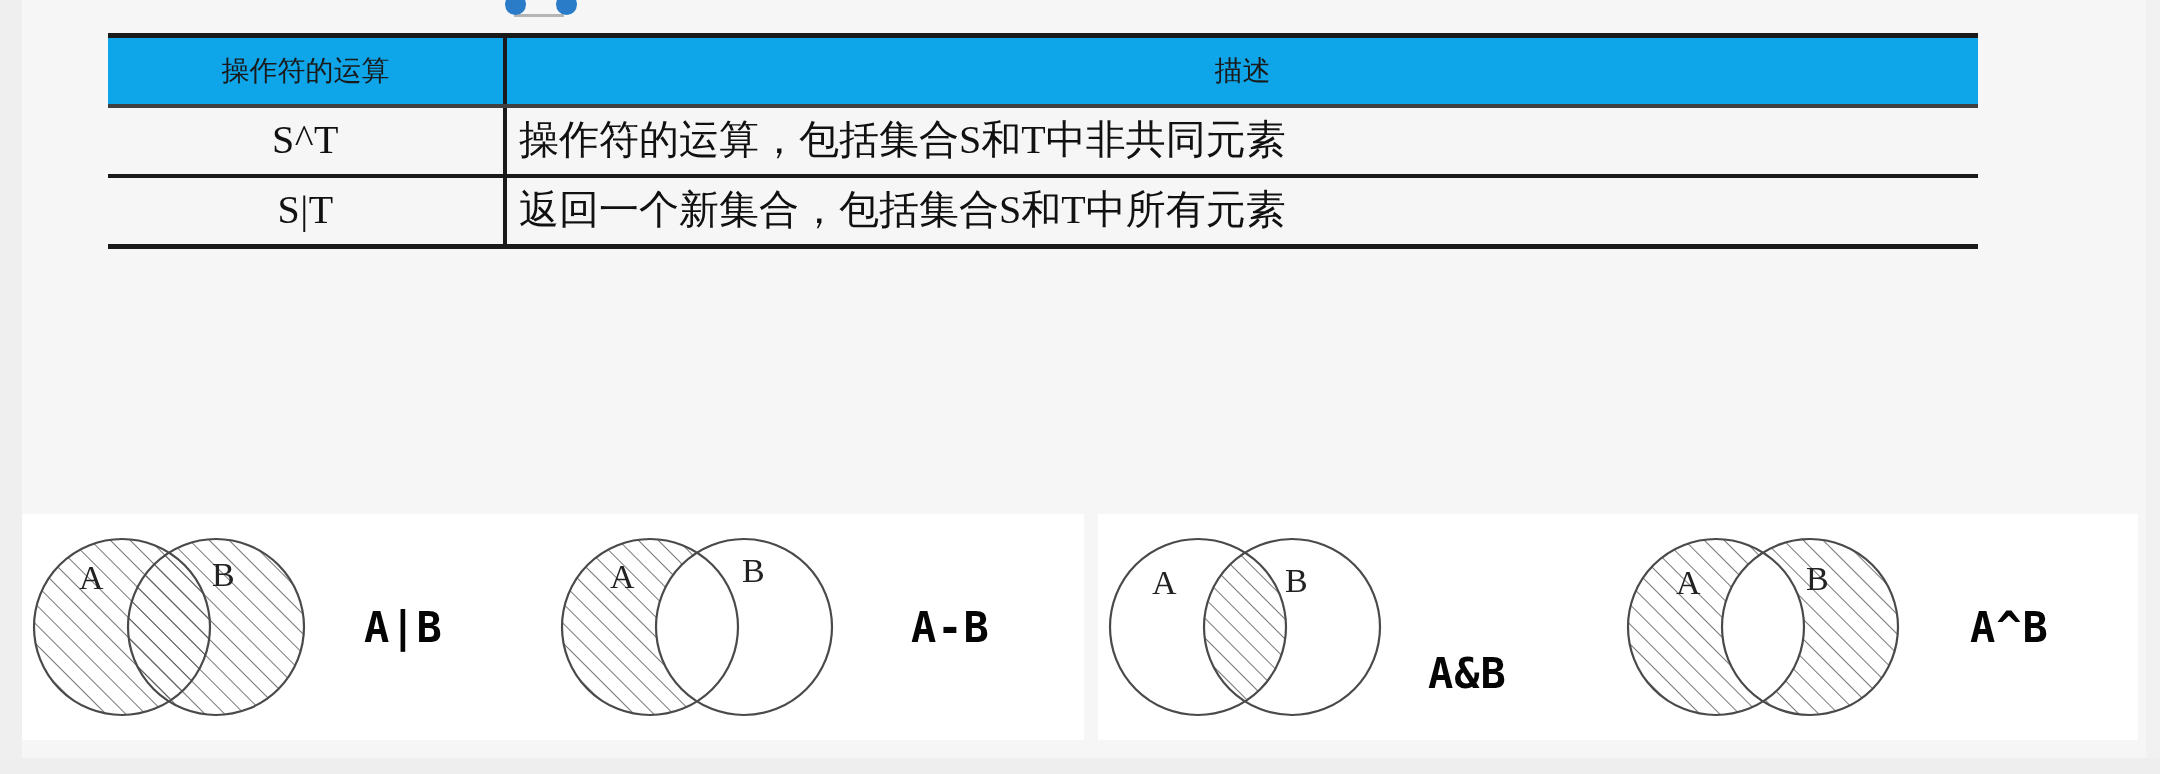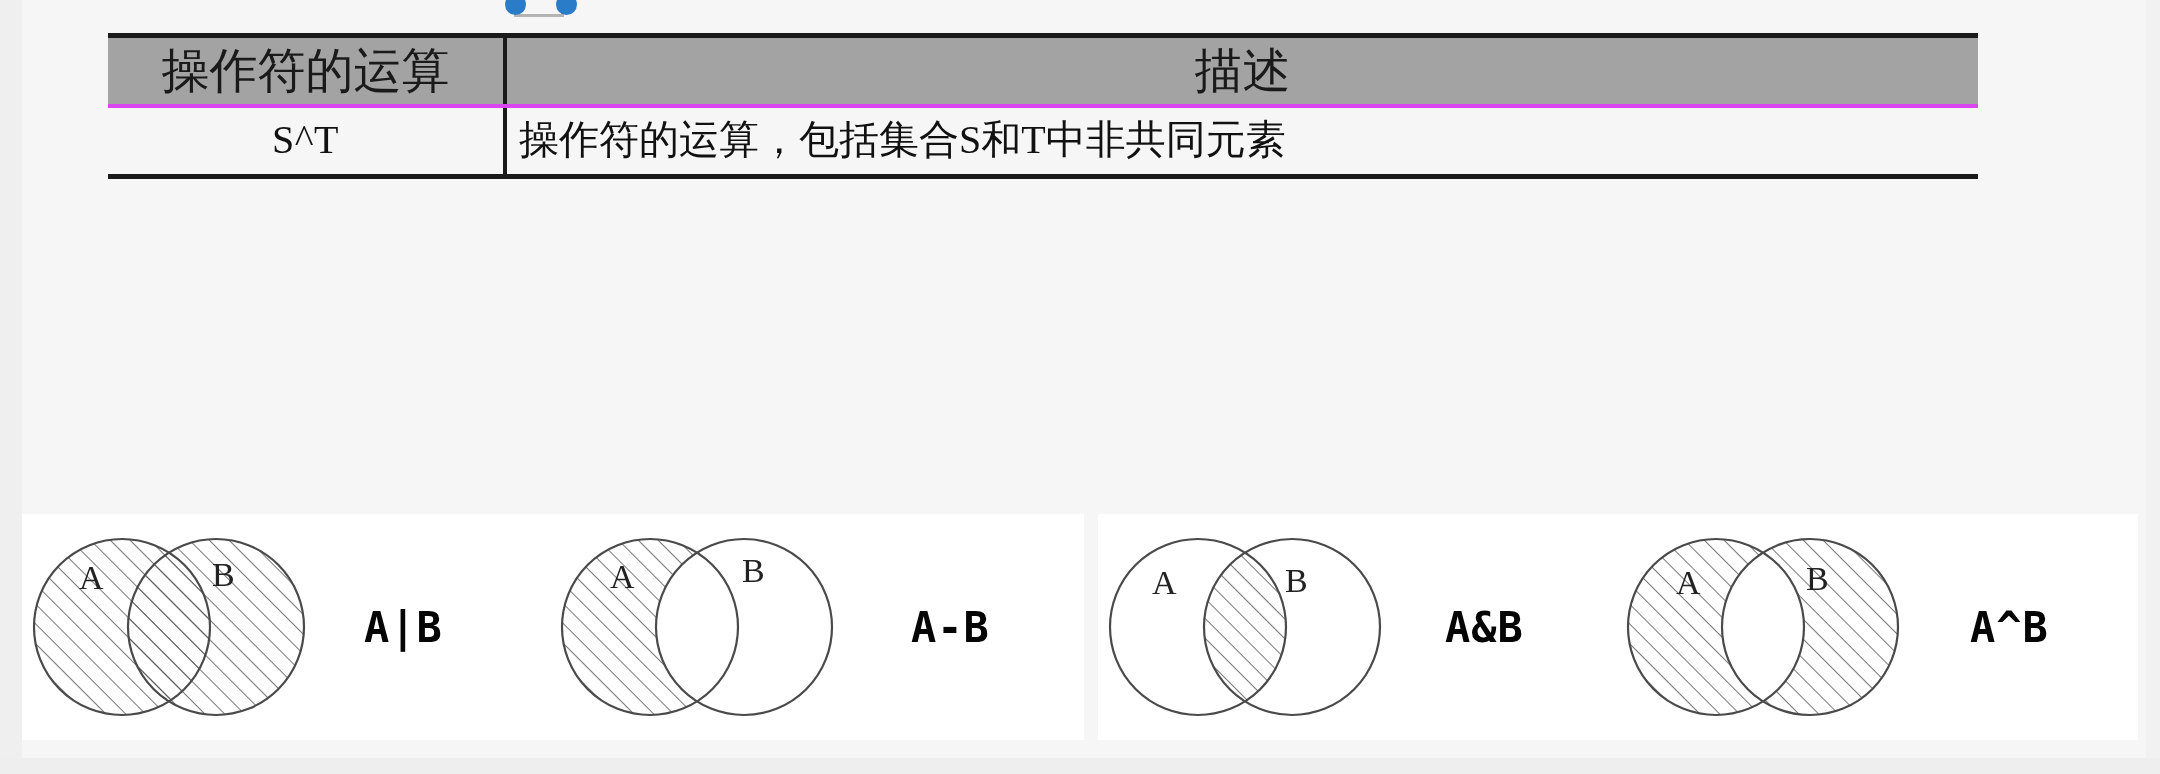--- a/index.html
+++ b/index.html
@@ -77,26 +77,26 @@
     left: 108px;
     top: 33px;
     width: 1870px;
     border-collapse: collapse;
     table-layout: fixed;
   }
   #op-table col.c-op   { width: 397px; }
   #op-table col.c-desc { width: 1473px; }
 
   #op-table thead th {
-    background: #a3a3a3;
+    background: #0ea5e9;
     border-top: 5px solid #1a1a1a;
-    border-bottom: 4px solid #d946ef;
+    border-bottom: 4px solid #404040;
     height: 66px;
     font-weight: normal;
-    font-size: 48px;
+    font-size: 28px;
     color: #1a1a1a;
     text-align: center;
     vertical-align: middle;
     padding: 0;
   }
   #op-table thead th.op-head {
     border-right: 4px solid #1a1a1a;
   }
 
   #op-table tbody td {
@@ -186,20 +186,24 @@
     <thead>
       <tr>
         <th class="op-head">操作符的运算</th>
         <th class="desc-head">描述</th>
       </tr>
     </thead>
     <tbody>
       <tr>
         <td class="op-cell">S^T</td>
         <td class="desc-cell">操作符的运算，包括集合S和T中非共同元素</td>
+      </tr>
+      <tr>
+        <td class="op-cell">S|T</td>
+        <td class="desc-cell">返回一个新集合，包括集合S和T中所有元素</td>
       </tr>
     </tbody>
   </table>
 
   <div class="venn-panel" id="venn-panel-left">
 
     <div class="venn-figure" style="left: 2px; width: 330px;">
       <svg width="330" height="226" viewBox="0 0 330 226" xmlns="http://www.w3.org/2000/svg">
         <defs>
           <pattern id="hatchA" patternUnits="userSpaceOnUse" width="14" height="14" patternTransform="rotate(-45)">
@@ -262,21 +266,21 @@
             </clipPath>
         </defs>
         <g clip-path="url(#clipInter)">
           <rect x="0" y="0" width="330" height="226" fill="url(#hatchC)" mask="url(#maskInter)" class="venn-hatch-shape"></rect>
         </g>
         <circle class="venn-circle" cx="98" cy="113" r="88"></circle>
         <circle class="venn-circle" cx="192" cy="113" r="88"></circle>
         <text class="venn-set-letter" x="52" y="80">A</text>
         <text class="venn-set-letter" x="185" y="78">B</text>
       </svg>
-      <span class="venn-label" style="left: 345px;">A&amp;B</span>
+      <span class="venn-label" style="left: 328px; margin-top: 46px;">A&amp;B</span>
     </div>
 
     <div class="venn-figure" style="left: 520px; width: 330px;">
       <svg width="330" height="226" viewBox="0 0 330 226" xmlns="http://www.w3.org/2000/svg">
         <defs>
           <pattern id="hatchD" patternUnits="userSpaceOnUse" width="14" height="14" patternTransform="rotate(-45)">
             <line x1="0" y1="0" x2="0" y2="14" stroke="#555" stroke-width="1.6"></line>
           </pattern>
           <mask id="maskXorA">
             <rect x="0" y="0" width="330" height="226" fill="black"></rect>

